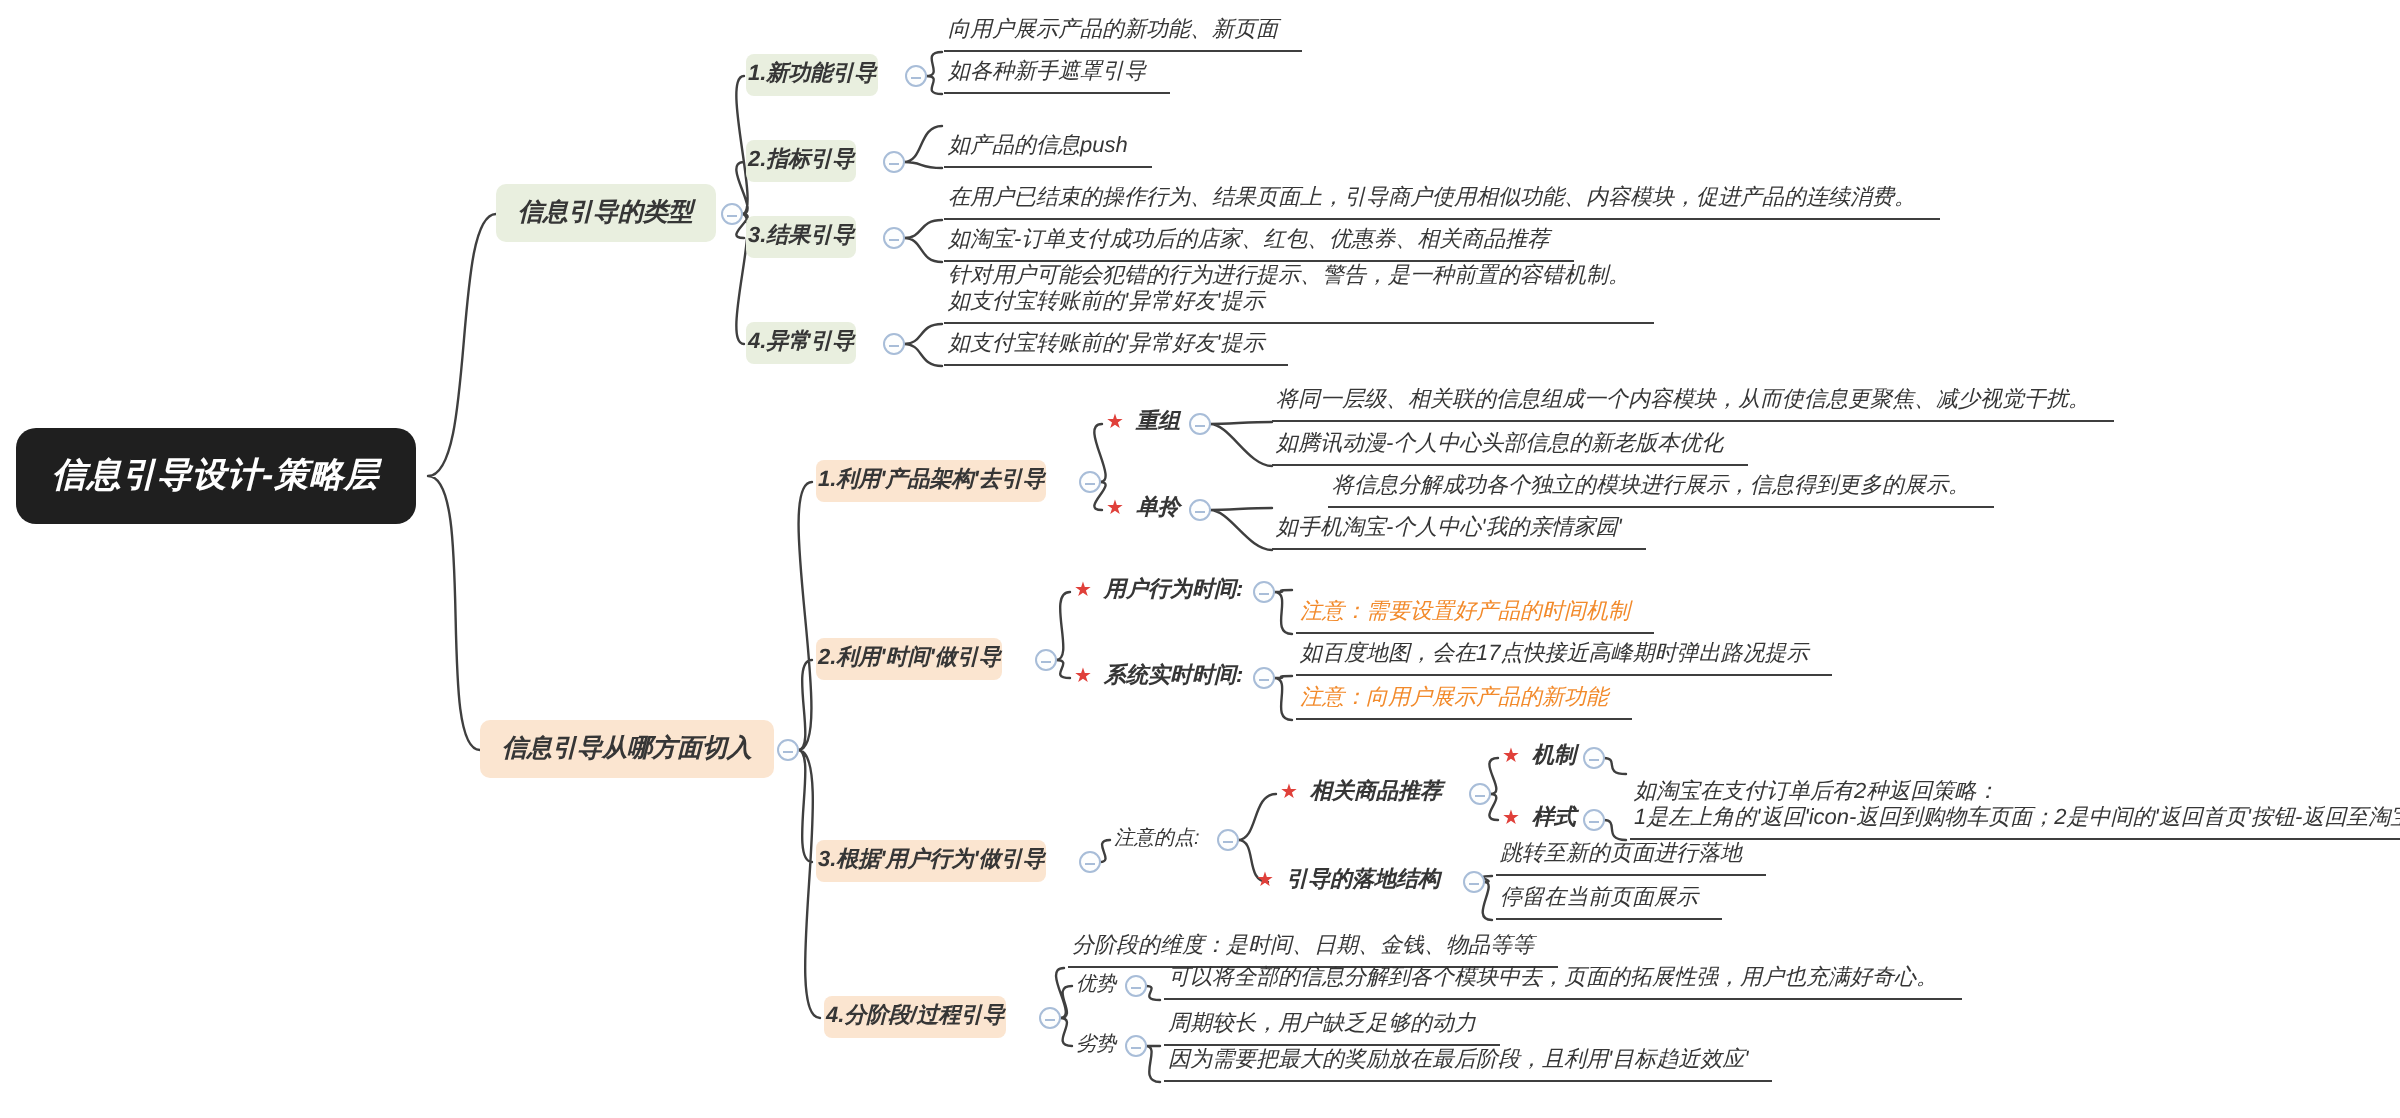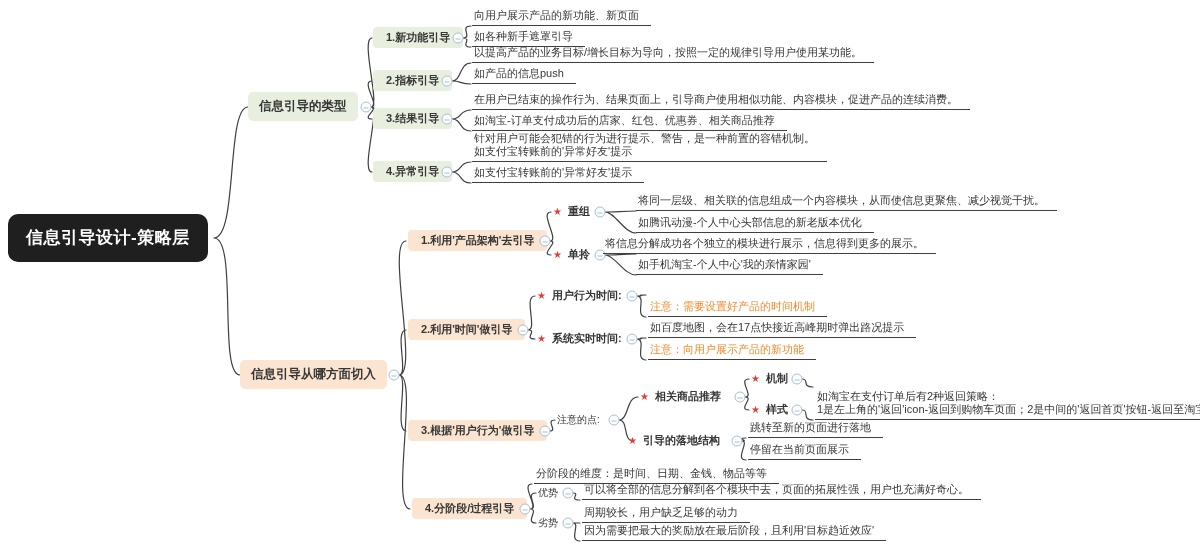--- a/index.html
+++ b/index.html
@@ -1,23 +1,23 @@
 <!DOCTYPE html>
 <html><head>
 <meta charset="utf-8">
 <style>
   html,body{margin:0;padding:0;background:#fff;}
   #canvas{position:relative;width:1200px;height:559px;background:#ffffff;overflow:hidden;
           font-family:"Liberation Sans","DejaVu Sans",sans-serif;color:#363636;}
   svg.wires{position:absolute;left:0;top:0;pointer-events:none;}
-  .node{position:absolute;box-sizing:border-box;}
+  .node{position:absolute;box-sizing:border-box;font-style:italic;}
   .rootbox{background:#1f1f1f;color:#fff;font-size:17px;line-height:20px;font-weight:bold;
            padding:14px 18px;border-radius:10px;letter-spacing:.5px;}
   .bbox{font-size:12.5px;line-height:15px;font-weight:bold;padding:7px 11px;border-radius:5px;}
-  .tbox{font-size:11px;line-height:13px;font-weight:bold;padding:4px 13px;border-radius:4px;}
+  .tbox{font-size:11px;line-height:13px;font-weight:bold;padding:4px 1px;border-radius:4px;}
   .green{background:#e9efdf;}
   .peach{background:#fbe5d0;}
   .leaf{font-size:11px;line-height:13px;white-space:pre;padding:0 12px 3px 2px;
         border-bottom:1.5px solid #3f3f3f;}
   .leaf.accent{color:#f28a2b;}
   .slabel{font-size:11px;line-height:13px;white-space:nowrap;font-weight:bold;}
   .plabel{font-size:10px;line-height:13px;white-space:nowrap;}
   .star{color:#e0403a;margin-right:6px;font-size:10px;}
   .minus{position:absolute;width:9px;height:9px;border:1px solid #a8bdd8;border-radius:50%;
          background:#fdfefe;transform:translate(-50%,-50%);}
@@ -82,21 +82,20 @@
   <div class="node bbox green" style="left:248px;top:92px">信息引导的类型</div>
   <div class="minus" style="left:366px;top:107px"></div>
 
   <div class="node tbox green" style="left:373px;top:27px">1.新功能引导</div>
   <div class="minus" style="left:458px;top:38px"></div>
   <div class="node leaf" style="left:472px;top:9px">向用户展示产品的新功能、新页面</div>
   <div class="node leaf" style="left:472px;top:30px">如各种新手遮罩引导</div>
 
   <div class="node tbox green" style="left:373px;top:70px">2.指标引导</div>
   <div class="minus" style="left:447px;top:81px"></div>
-  <div class="node leaf" style="left:472px;top:46px">以提高产品的业务目标/增长目标为导向，按照一定的规律引导用户使用某功能。</div>
   <div class="node leaf" style="left:472px;top:67px">如产品的信息push</div>
 
   <div class="node tbox green" style="left:373px;top:108px">3.结果引导</div>
   <div class="minus" style="left:447px;top:119px"></div>
   <div class="node leaf" style="left:472px;top:114px">如淘宝-订单支付成功后的店家、红包、优惠券、相关商品推荐</div>
   <div class="node leaf" style="left:472px;top:93px">在用户已结束的操作行为、结果页面上，引导商户使用相似功能、内容模块，促进产品的连续消费。</div>
 
   <div class="node tbox green" style="left:373px;top:161px">4.异常引导</div>
   <div class="minus" style="left:447px;top:172px"></div>
   <div class="node leaf" style="left:472px;top:132px">针对用户可能会犯错的行为进行提示、警告，是一种前置的容错机制。
@@ -107,21 +106,21 @@
   <div class="minus" style="left:394px;top:375px"></div>
 
   <div class="node tbox peach" style="left:408px;top:230px">1.利用'产品架构'去引导</div>
   <div class="minus" style="left:545px;top:241px"></div>
   <div class="node slabel" style="left:553px;top:205px"><span class="star">★</span><span>重组</span></div>
   <div class="minus" style="left:600px;top:212px"></div>
   <div class="node leaf" style="left:636px;top:194px">将同一层级、相关联的信息组成一个内容模块，从而使信息更聚焦、减少视觉干扰。</div>
   <div class="node leaf" style="left:636px;top:216px">如腾讯动漫-个人中心头部信息的新老版本优化</div>
   <div class="node slabel" style="left:553px;top:248px"><span class="star">★</span><span>单拎</span></div>
   <div class="minus" style="left:600px;top:255px"></div>
-  <div class="node leaf" style="left:603px;top:237px">将信息分解成功各个独立的模块进行展示，信息得到更多的展示。</div>
+  <div class="node leaf" style="left:664px;top:237px">将信息分解成功各个独立的模块进行展示，信息得到更多的展示。</div>
   <div class="node leaf" style="left:636px;top:258px">如手机淘宝-个人中心'我的亲情家园'</div>
 
   <div class="node tbox peach" style="left:408px;top:319px">2.利用'时间'做引导</div>
   <div class="minus" style="left:523px;top:330px"></div>
   <div class="node slabel" style="left:537px;top:289px"><span class="star">★</span><span>用户行为时间:</span></div>
   <div class="minus" style="left:632px;top:296px"></div>
   <div class="node leaf accent" style="left:648px;top:300px">注意：需要设置好产品的时间机制</div>
   <div class="node slabel" style="left:537px;top:332px"><span class="star">★</span><span>系统实时时间:</span></div>
   <div class="minus" style="left:632px;top:339px"></div>
   <div class="node leaf" style="left:648px;top:321px">如百度地图，会在17点快接近高峰期时弹出路况提示</div>

